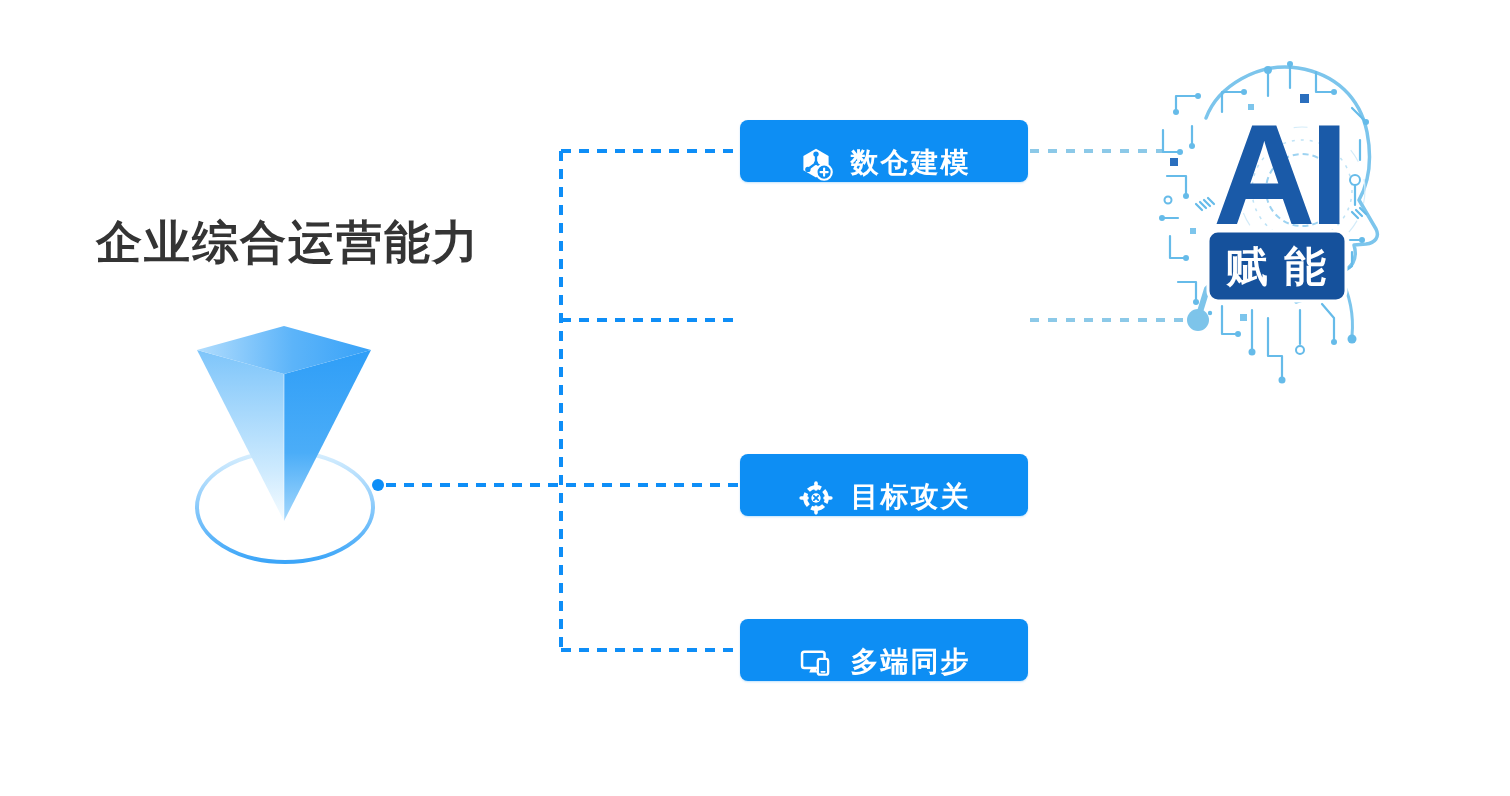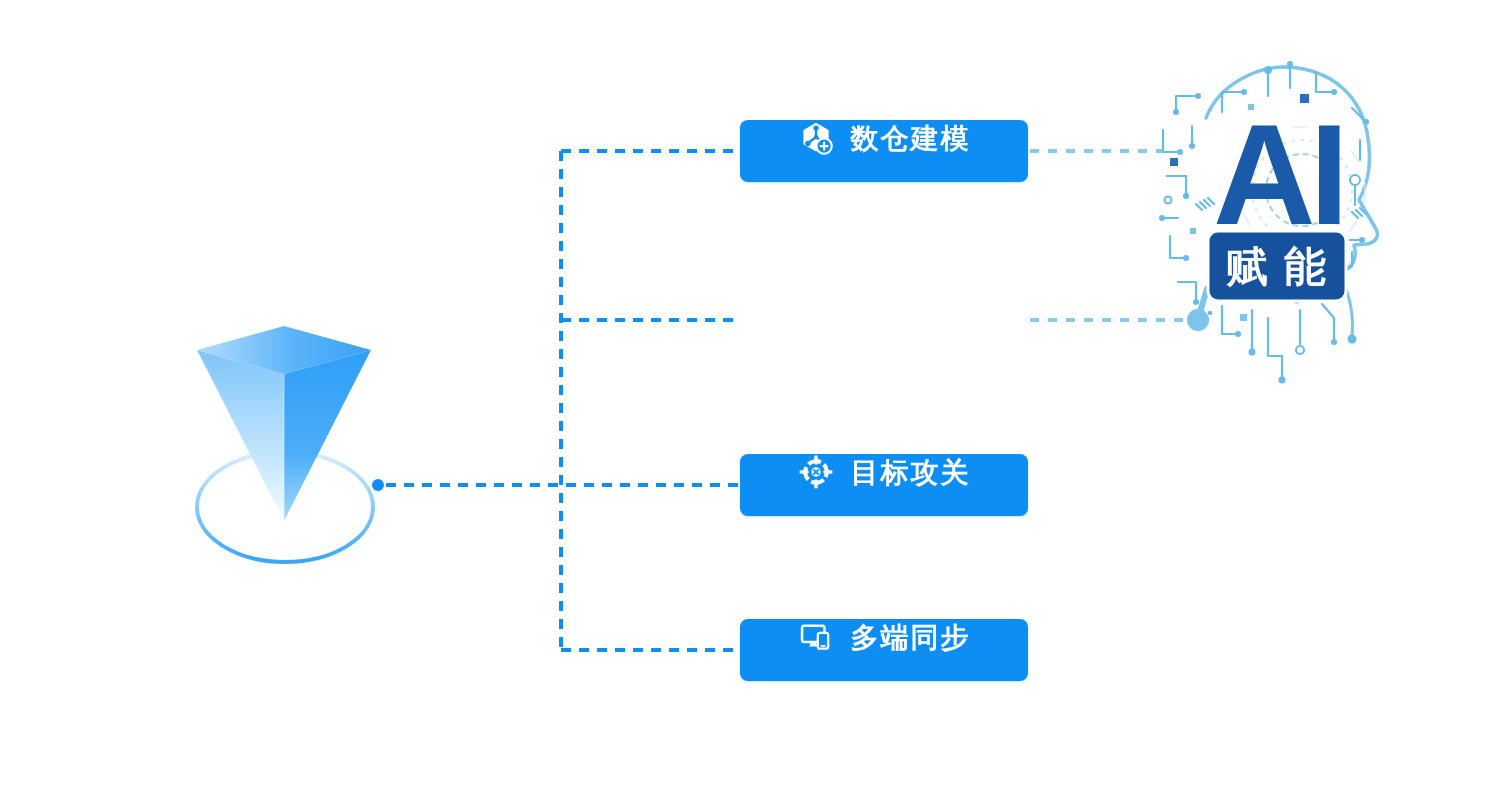--- a/index.html
+++ b/index.html
@@ -8,21 +8,21 @@
     font-family:"Liberation Sans","DejaVu Sans",sans-serif;
   }
   .page-title{
     position:absolute;left:96px;top:212px;width:420px;
     font-size:46px;font-weight:bold;color:var(--title-color,#343434);
     letter-spacing:2px;white-space:nowrap;
   }
   .cap-btn{
     position:absolute;left:740px;width:288px;height:62px;
     background:var(--button-blue,#0d8ef4);border-radius:8px;
-    display:flex;align-items:flex-start;justify-content:center;gap:17px;
+    display:flex;align-items:flex-end;justify-content:center;gap:17px;
     color:#fff;font-size:28px;font-weight:bold;letter-spacing:2px;
     cursor:pointer;box-shadow:0 1px 2px rgba(13,142,244,.25);
   }
   .cap-btn .cap-icon{width:36px;height:36px;flex:0 0 auto;}
   #btn-0{top:120px}#btn-1{top:289px}#btn-2{top:454px}#btn-3{top:619px}
   svg.overlay{position:absolute;left:0;top:0;pointer-events:none;}
   
   .dash-strong{stroke:var(--connector-blue,#0e8ef7);}
   .dash-light{stroke:var(--connector-light,#8cc9e8);}
   .dot-strong{fill:var(--connector-blue,#0e8ef7);}
@@ -35,20 +35,21 @@
   .head-line{stroke:var(--head-outline,#7cc5ec);fill:none;stroke-linecap:round;stroke-linejoin:round;}
   .ai-text{fill:var(--ai-dark,#1a5aa8);font-family:"Liberation Sans","DejaVu Sans",sans-serif;font-weight:bold;}
   .badge-rect{fill:var(--badge-bg,#15519c);stroke:#ffffff;stroke-width:3;}
   .badge-text{fill:#ffffff;font-family:"Liberation Sans","DejaVu Sans",sans-serif;font-weight:bold;}
 </style>
 </head>
 <body>
 
 <div class="canvas">
 
+  <div class="page-title">企业综合运营能力</div>
 
   <svg class="overlay" width="1510" height="796" viewBox="0 0 1510 796">
     <defs>
       <linearGradient id="gTop" x1="0" y1="0" x2="1" y2="0">
         <stop offset="0" stop-color="#b2ddfd"></stop>
           <stop offset="0.55" stop-color="#5cb4f9"></stop>
           <stop offset="1" stop-color="#38a2f8"></stop>
       </linearGradient>
       <linearGradient id="gLeft" x1="0" y1="0" x2="0" y2="1">
         <stop offset="0" stop-color="#7ec5fa"></stop>

